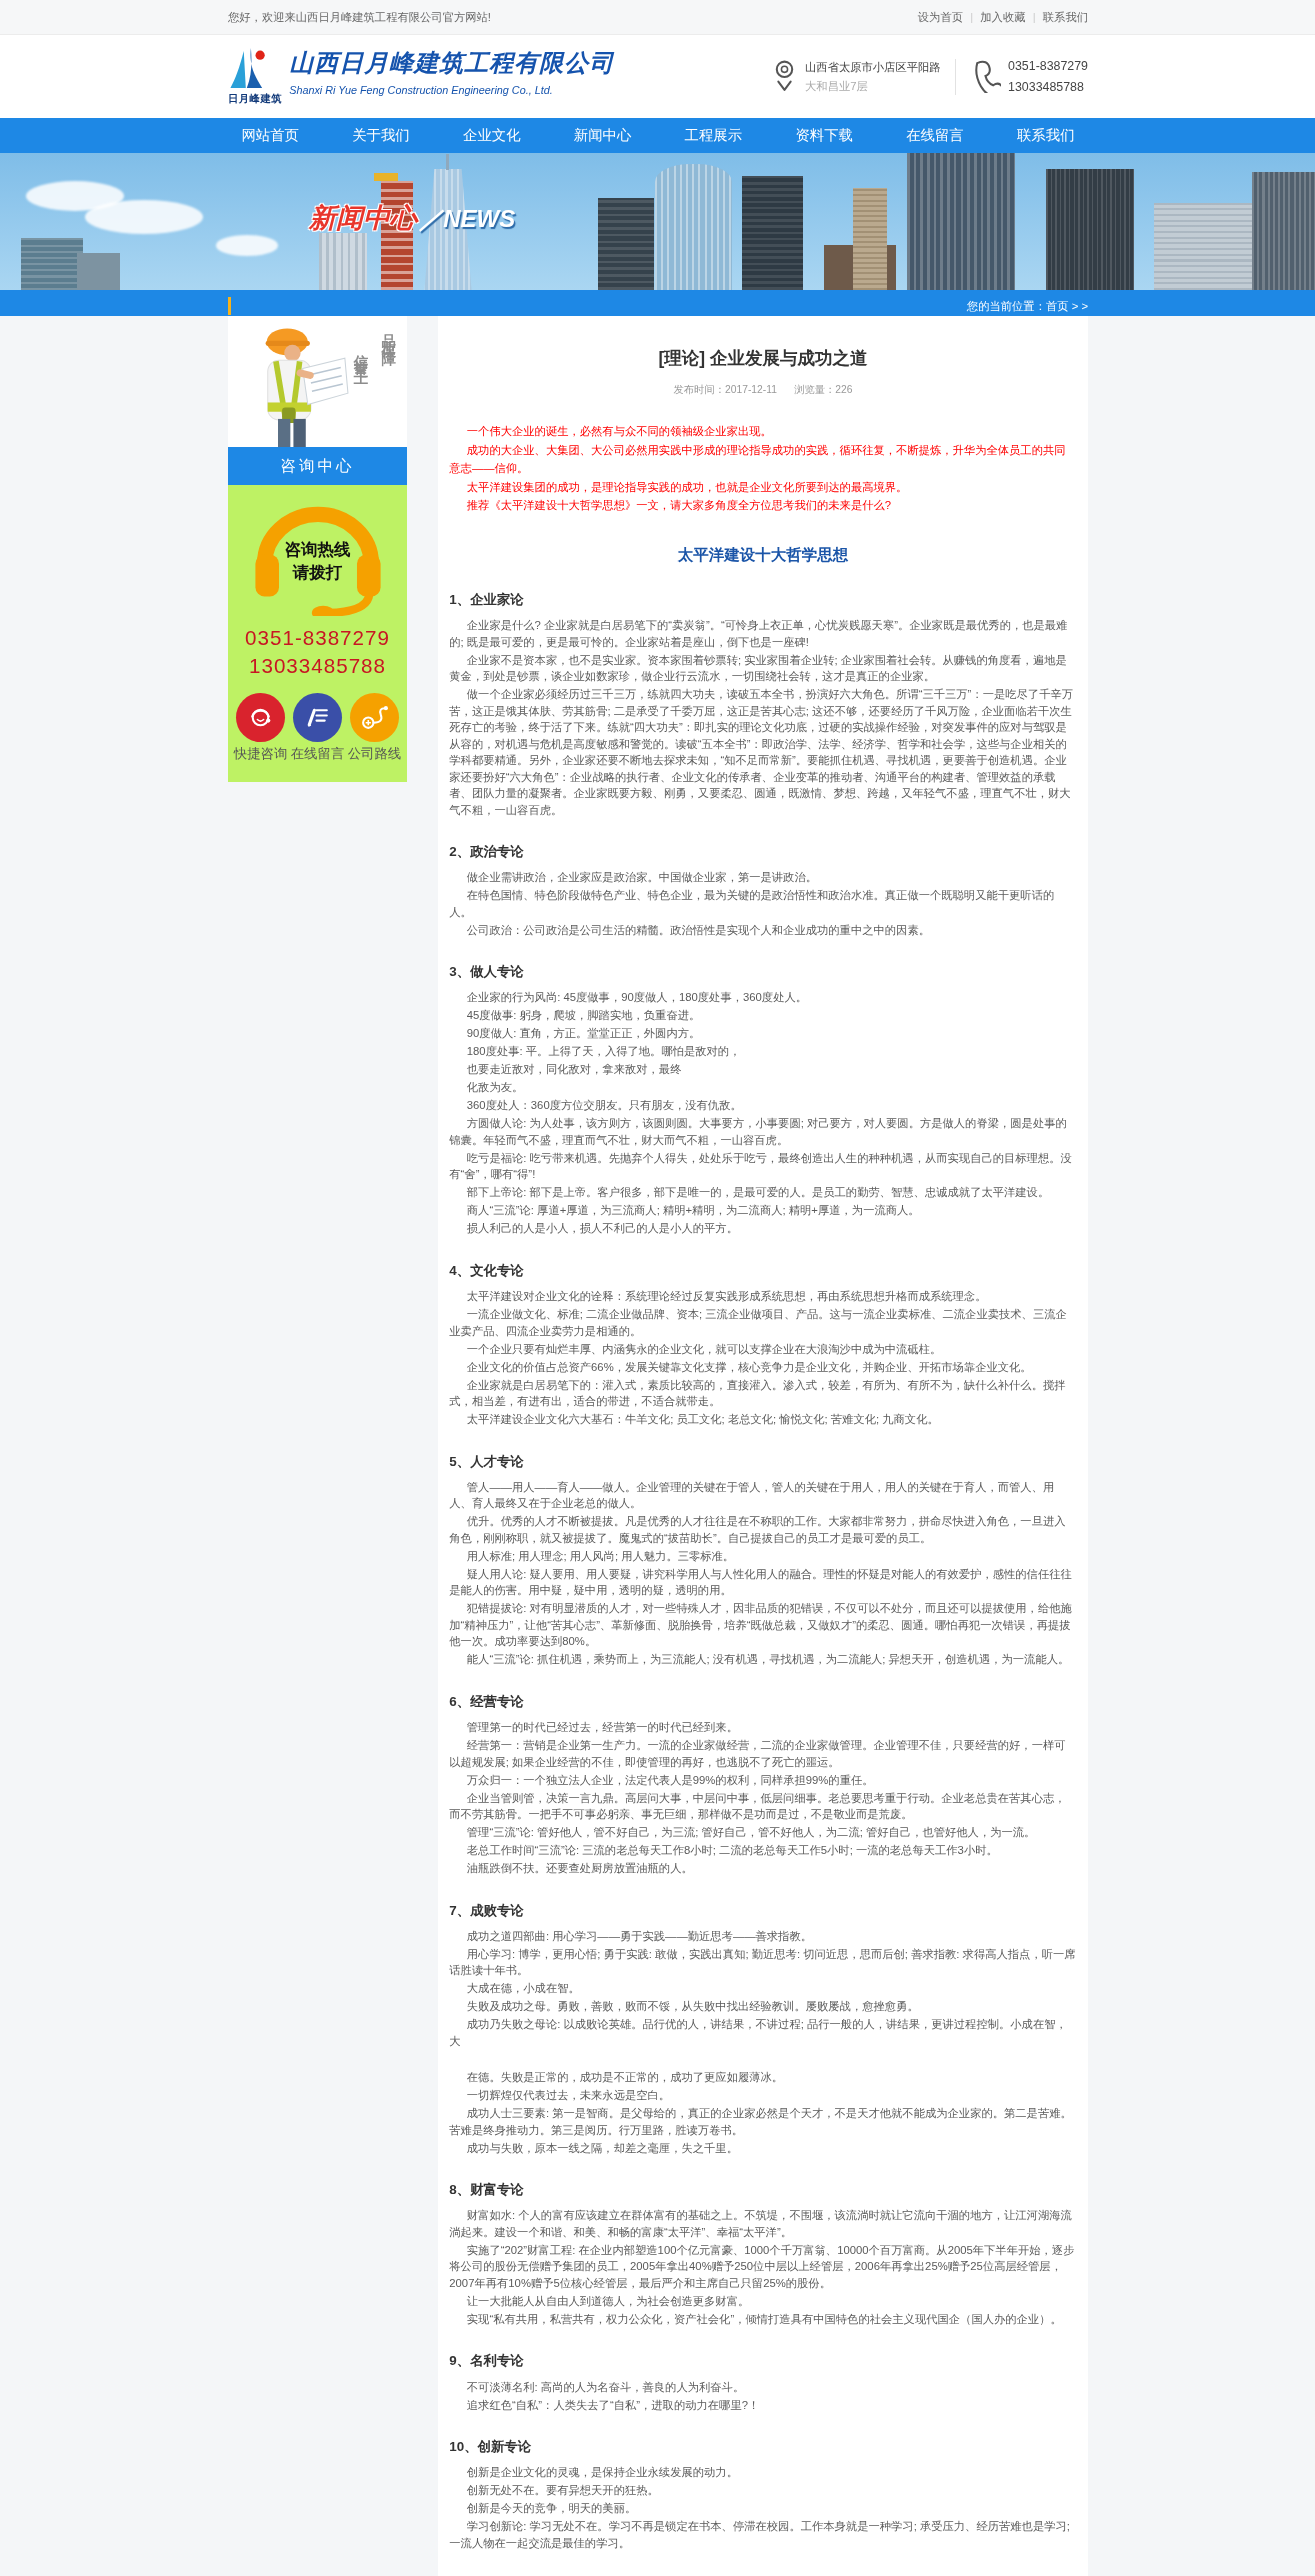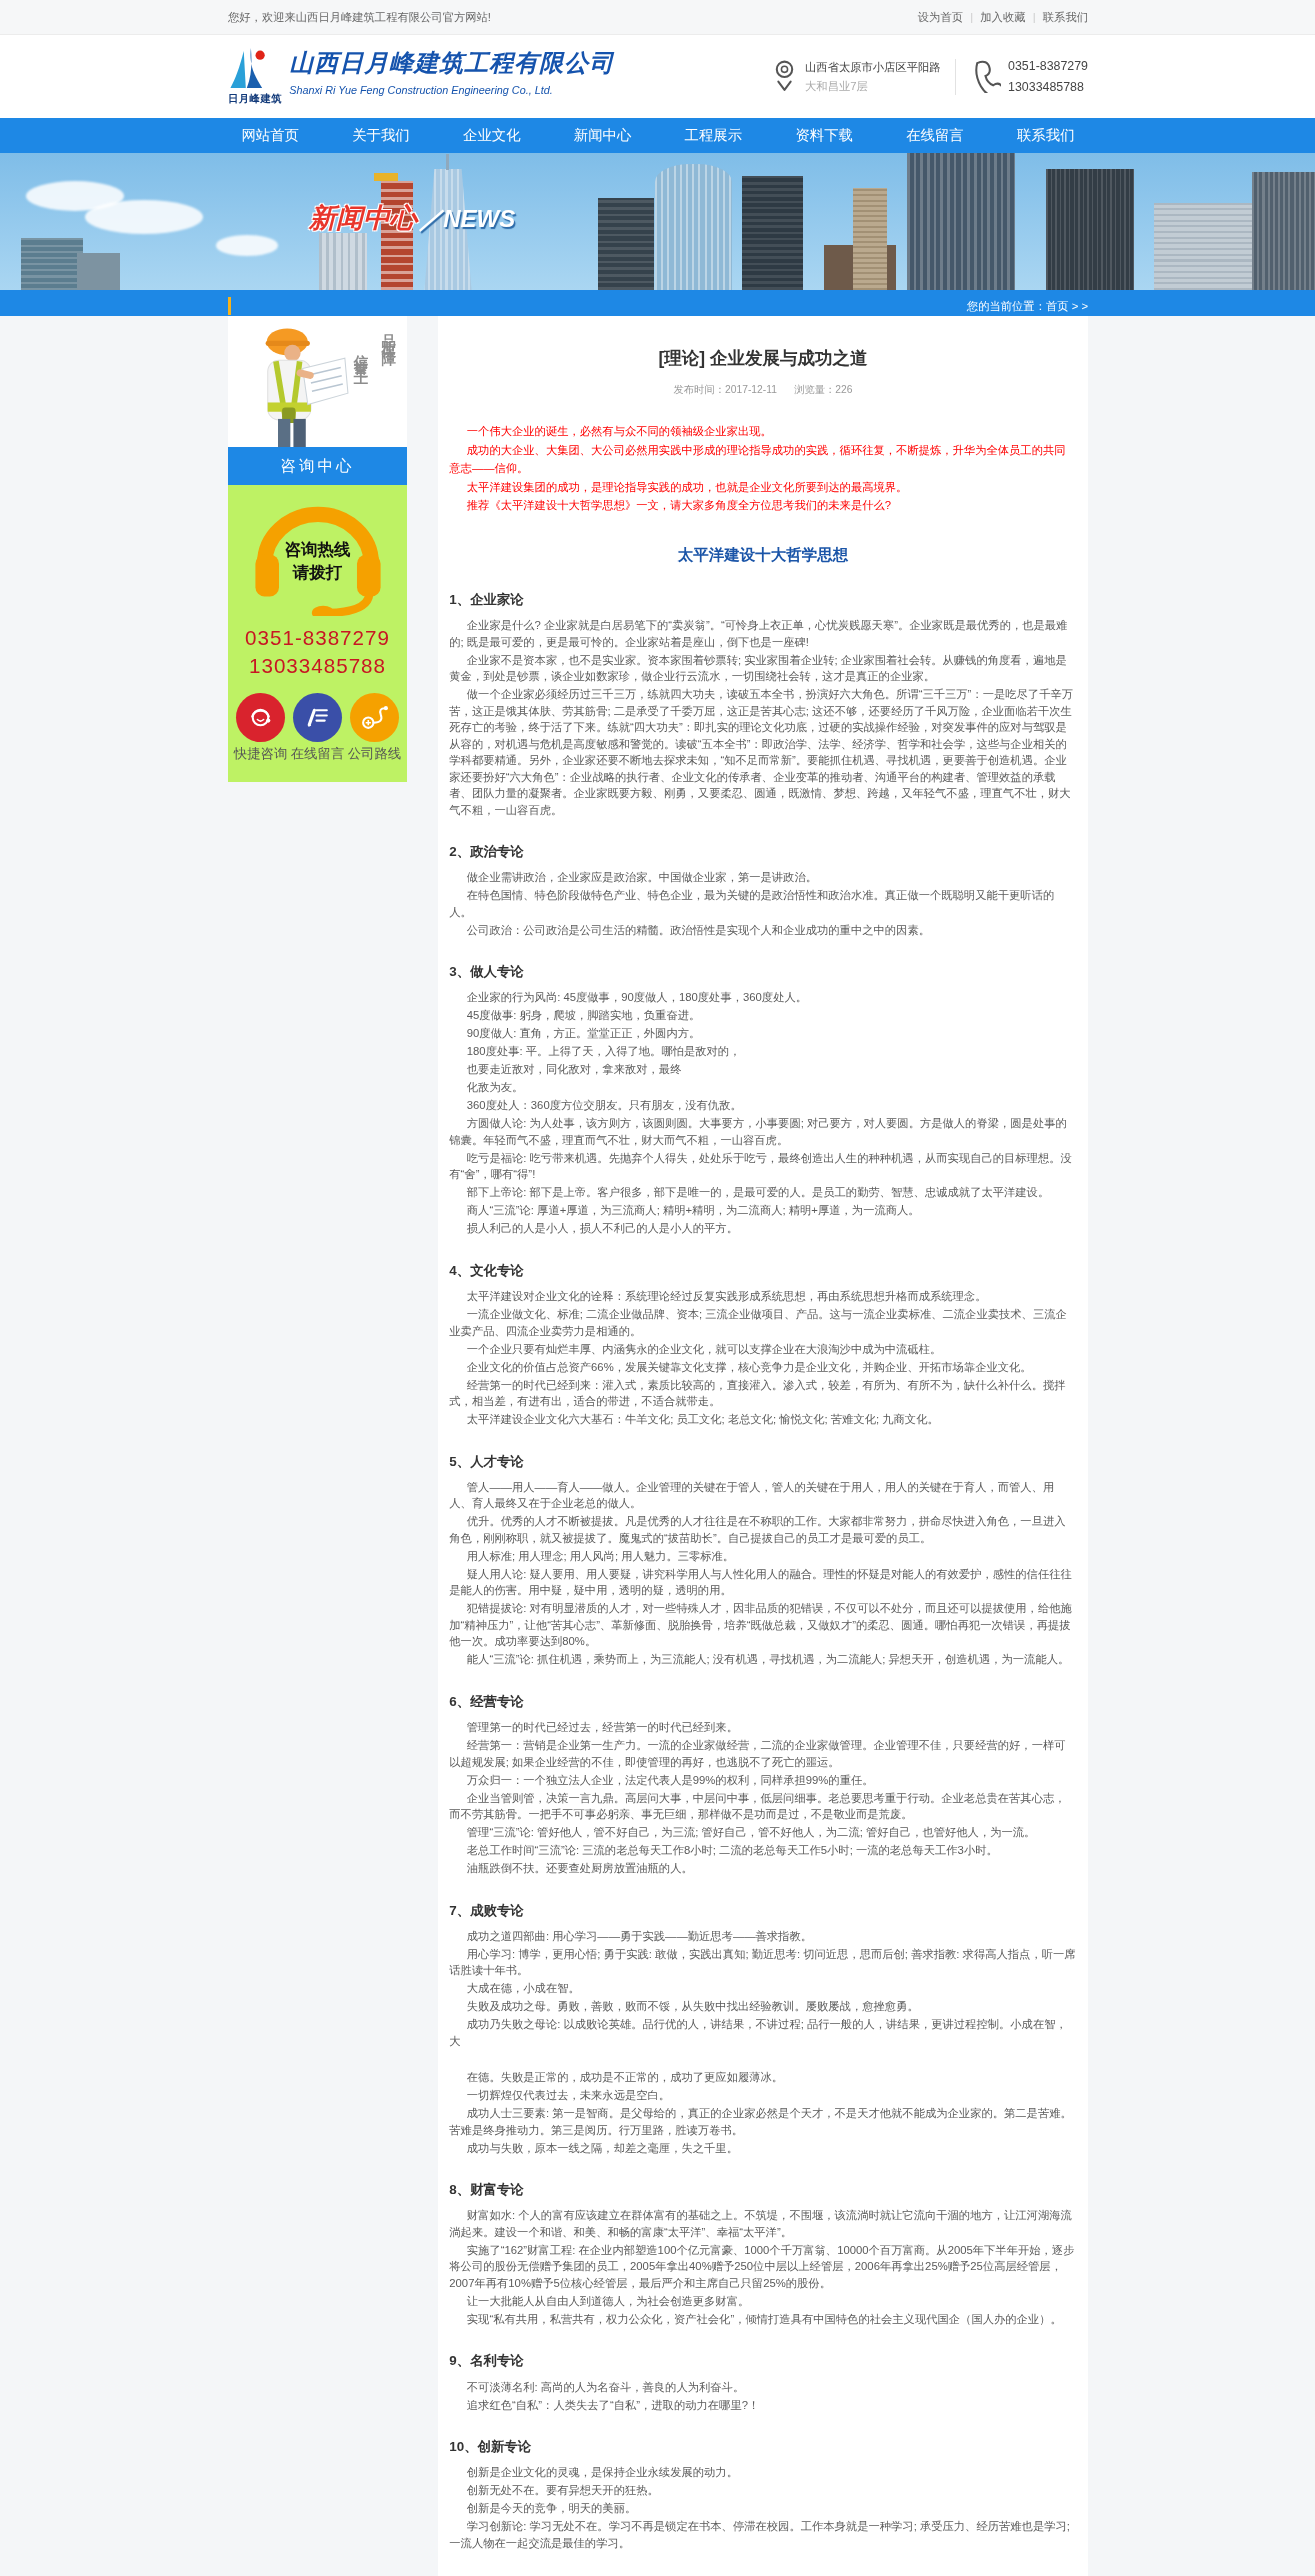--- a/index.html
+++ b/index.html
@@ -293,21 +293,21 @@
             <p>部下上帝论: 部下是上帝。客户很多，部下是唯一的，是最可爱的人。是员工的勤劳、智慧、忠诚成就了太平洋建设。</p>
             <p>商人“三流”论: 厚道+厚道，为三流商人; 精明+精明，为二流商人; 精明+厚道，为一流商人。</p>
             <p>损人利己的人是小人，损人不利己的人是小人的平方。</p>
           </div>
           <div class="body-sec">
             <h3>4、文化专论</h3>
             <p>太平洋建设对企业文化的诠释：系统理论经过反复实践形成系统思想，再由系统思想升格而成系统理念。</p>
             <p>一流企业做文化、标准; 二流企业做品牌、资本; 三流企业做项目、产品。这与一流企业卖标准、二流企业卖技术、三流企业卖产品、四流企业卖劳力是相通的。</p>
             <p>一个企业只要有灿烂丰厚、内涵隽永的企业文化，就可以支撑企业在大浪淘沙中成为中流砥柱。</p>
             <p>企业文化的价值占总资产66%，发展关键靠文化支撑，核心竞争力是企业文化，并购企业、开拓市场靠企业文化。</p>
-            <p>经营第一的时代已经到来：灌入式，素质比较高的，直接灌入。渗入式，较差，有所为、有所不为，缺什么补什么。搅拌式，相当差，有进有出，适合的带进，不适合就带走。</p>
+            <p>企业家就是白居易笔下的：灌入式，素质比较高的，直接灌入。渗入式，较差，有所为、有所不为，缺什么补什么。搅拌式，相当差，有进有出，适合的带进，不适合就带走。</p>
             <p>太平洋建设企业文化六大基石：牛羊文化; 员工文化; 老总文化; 愉悦文化; 苦难文化; 九商文化。</p>
           </div>
           <div class="body-sec">
             <h3>5、人才专论</h3>
             <p>管人——用人——育人——做人。企业管理的关键在于管人，管人的关键在于用人，用人的关键在于育人，而管人、用人、育人最终又在于企业老总的做人。</p>
             <p>优升。优秀的人才不断被提拔。凡是优秀的人才往往是在不称职的工作。大家都非常努力，拼命尽快进入角色，一旦进入角色，刚刚称职，就又被提拔了。魔鬼式的“拔苗助长”。自己提拔自己的员工才是最可爱的员工。</p>
             <p>用人标准; 用人理念; 用人风尚; 用人魅力。三零标准。</p>
             <p>疑人用人论: 疑人要用、用人要疑，讲究科学用人与人性化用人的融合。理性的怀疑是对能人的有效爱护，感性的信任往往是能人的伤害。用中疑，疑中用，透明的疑，透明的用。</p>
             <p>犯错提拔论: 对有明显潜质的人才，对一些特殊人才，因非品质的犯错误，不仅可以不处分，而且还可以提拔使用，给他施加“精神压力”，让他“苦其心志”、革新修面、脱胎换骨，培养“既做总裁，又做奴才”的柔忍、圆通。哪怕再犯一次错误，再提拔他一次。成功率要达到80%。</p>
             <p>能人“三流”论: 抓住机遇，乘势而上，为三流能人; 没有机遇，寻找机遇，为二流能人; 异想天开，创造机遇，为一流能人。</p>
@@ -331,21 +331,21 @@
             <p>成功乃失败之母论: 以成败论英雄。品行优的人，讲结果，不讲过程; 品行一般的人，讲结果，更讲过程控制。小成在智，大</p>
             <div class="gap"></div>
             <p>在德。失败是正常的，成功是不正常的，成功了更应如履薄冰。</p>
             <p>一切辉煌仅代表过去，未来永远是空白。</p>
             <p>成功人士三要素: 第一是智商。是父母给的，真正的企业家必然是个天才，不是天才他就不能成为企业家的。第二是苦难。苦难是终身推动力。第三是阅历。行万里路，胜读万卷书。</p>
             <p>成功与失败，原本一线之隔，却差之毫厘，失之千里。</p>
           </div>
           <div class="body-sec">
             <h3>8、财富专论</h3>
             <p>财富如水: 个人的富有应该建立在群体富有的基础之上。不筑堤，不围堰，该流淌时就让它流向干涸的地方，让江河湖海流淌起来。建设一个和谐、和美、和畅的富康“太平洋”、幸福“太平洋”。</p>
-            <p>实施了“162”财富工程: 在企业内部塑造100个亿元富豪、1000个千万富翁、10000个百万富商。从2005年下半年开始，逐步将公司的股份无偿赠予集团的员工，2005年拿出40%赠予250位中层以上经管层，2006年再拿出25%赠予25位高层经管层，2007年再有10%赠予5位核心经管层，最后严介和主席自己只留25%的股份。</p>
+            <p>实施了“202”财富工程: 在企业内部塑造100个亿元富豪、1000个千万富翁、10000个百万富商。从2005年下半年开始，逐步将公司的股份无偿赠予集团的员工，2005年拿出40%赠予250位中层以上经管层，2006年再拿出25%赠予25位高层经管层，2007年再有10%赠予5位核心经管层，最后严介和主席自己只留25%的股份。</p>
             <p>让一大批能人从自由人到道德人，为社会创造更多财富。</p>
             <p>实现“私有共用，私营共有，权力公众化，资产社会化”，倾情打造具有中国特色的社会主义现代国企（国人办的企业）。</p>
           </div>
           <div class="body-sec">
             <h3>9、名利专论</h3>
             <p>不可淡薄名利: 高尚的人为名奋斗，善良的人为利奋斗。</p>
             <p>追求红色“自私”：人类失去了“自私”，进取的动力在哪里?！</p>
           </div>
           <div class="body-sec">
             <h3>10、创新专论</h3>

